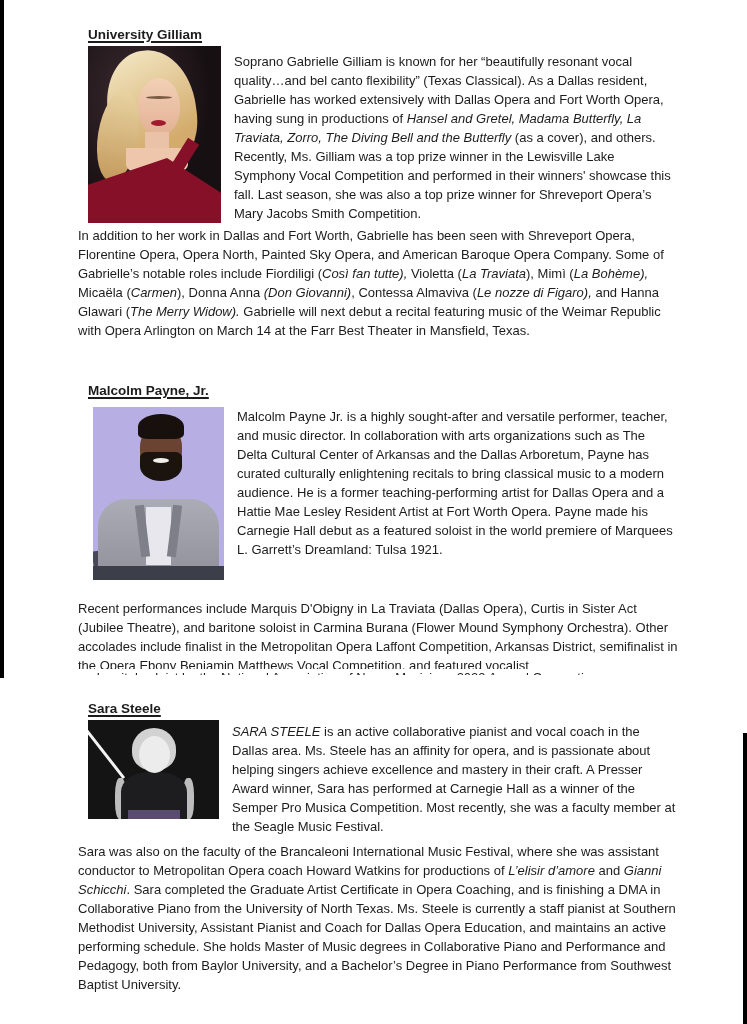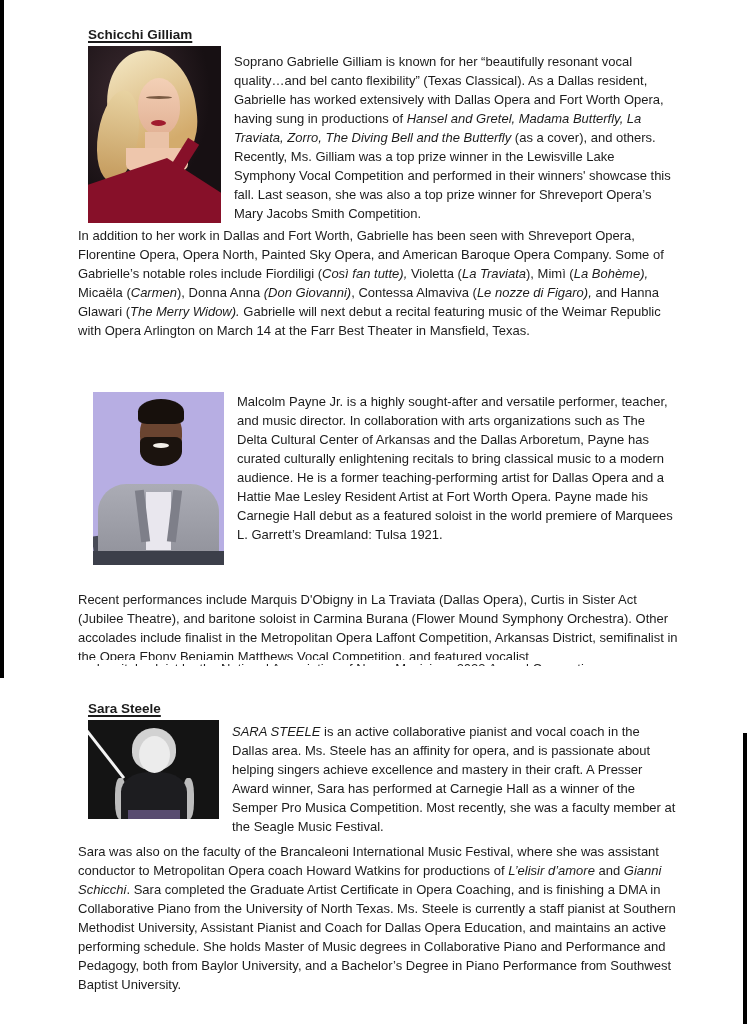--- a/index.html
+++ b/index.html
@@ -25,21 +25,21 @@
   #sec-gabrielle .row { margin-top:4px; }
   #sec-malcolm   .row { margin-top:9px; }
   #sec-sara      .row { margin-top:4px; }
 
   .para { font-size:13px; line-height:19px; margin:0; }
   .intro { flex:1; }
   #sec-gabrielle .intro { padding-top:6px; }
   #sec-sara .intro { padding-top:2px; }
 
   #sec-gabrielle .more { margin-top:3px; }
-  #sec-malcolm   .more { margin-top:25px; height:70px; overflow:hidden; }
+  #sec-malcolm   .more { margin-top:19px; height:70px; overflow:hidden; }
   #sec-sara      .more { margin-top:6px; }
   .clipped-line { font-size:13px; line-height:17.5px; height:6px; overflow:hidden; margin:0; }
 
   .it { font-style:italic; }
   .bd { font-weight:normal; }
 
   
   .photo { flex:none; position:relative; overflow:hidden; margin-left:10px; }
   .photo > div { position:absolute; }
 
@@ -83,39 +83,40 @@
   .s-arm-r { left:95px; top:58px; width:11px; height:41px; background:#bdbdbd; border-radius:40%; }
   .s-belt  { left:40px; top:90px; width:52px; height:9px; background:#584c70; }
 </style>
 </head>
 <body>
 
 <div class="edge edge-left"></div>
 <div class="edge edge-right"></div>
 
 <section class="bio" id="sec-gabrielle">
-  <h2 class="heading">Schicchi Gilliam</h2>
+  <h2 class="heading">University Gilliam</h2>
   <div class="row">
     <div class="photo g">
       <div class="g-hair"></div>
       <div class="g-hair2"></div>
       <div class="g-face"></div>
       <div class="g-brow"></div>
       <div class="g-lips"></div>
       <div class="g-neck"></div>
       <div class="g-chest"></div>
       <div class="g-strap"></div>
       <div class="g-dress"></div>
     </div>
     <p class="para intro"><span>Soprano Gabrielle Gilliam is known for her “beautifully resonant vocal quality…and bel canto flexibility” (Texas Classical). As a Dallas resident, Gabrielle has worked extensively with Dallas Opera and Fort Worth Opera, having sung in productions of </span><span class="it">Hansel and Gretel, Madama Butterfly, La Traviata, Zorro, The Diving Bell and the Butterfly</span><span> (as a cover), and others. Recently, Ms. Gilliam was a top prize winner in the Lewisville Lake Symphony Vocal Competition and performed in their winners' showcase this fall. Last season, she was also a top prize winner for Shreveport Opera’s Mary Jacobs Smith Competition.</span></p>
   </div>
   <p class="para more"><span>In addition to her work in Dallas and Fort Worth, Gabrielle has been seen with Shreveport Opera, Florentine Opera, Opera North, Painted Sky Opera, and American Baroque Opera Company. Some of Gabrielle’s notable roles include Fiordiligi (</span><span class="it">Così fan tutte),</span><span> Violetta (</span><span class="it">La Traviata</span><span>), Mimì (</span><span class="it">La Bohème),</span><span> Micaëla (</span><span class="it">Carmen</span><span>), Donna Anna </span><span class="it">(Don Giovanni)</span><span>, Contessa Almaviva (</span><span class="it">Le nozze di Figaro),</span><span> and Hanna Glawari (</span><span class="it">The Merry Widow).</span><span> Gabrielle will next debut a recital featuring music of the Weimar Republic with </span><span class="bd">Opera Arlington</span><span> on March 14 at the Farr Best Theater in Mansfield, Texas.</span></p>
 </section>
 
 <section class="bio" id="sec-malcolm">
+  <h2 class="heading">Malcolm Payne, Jr.</h2>
   <div class="row">
     <div class="photo m">
       <div class="m-knee"></div>
       <div class="m-suit"></div>
       <div class="m-shirt"></div>
       <div class="m-lapl"></div>
       <div class="m-lapr"></div>
       <div class="m-head"></div>
       <div class="m-hair"></div>
       <div class="m-beard"></div>

